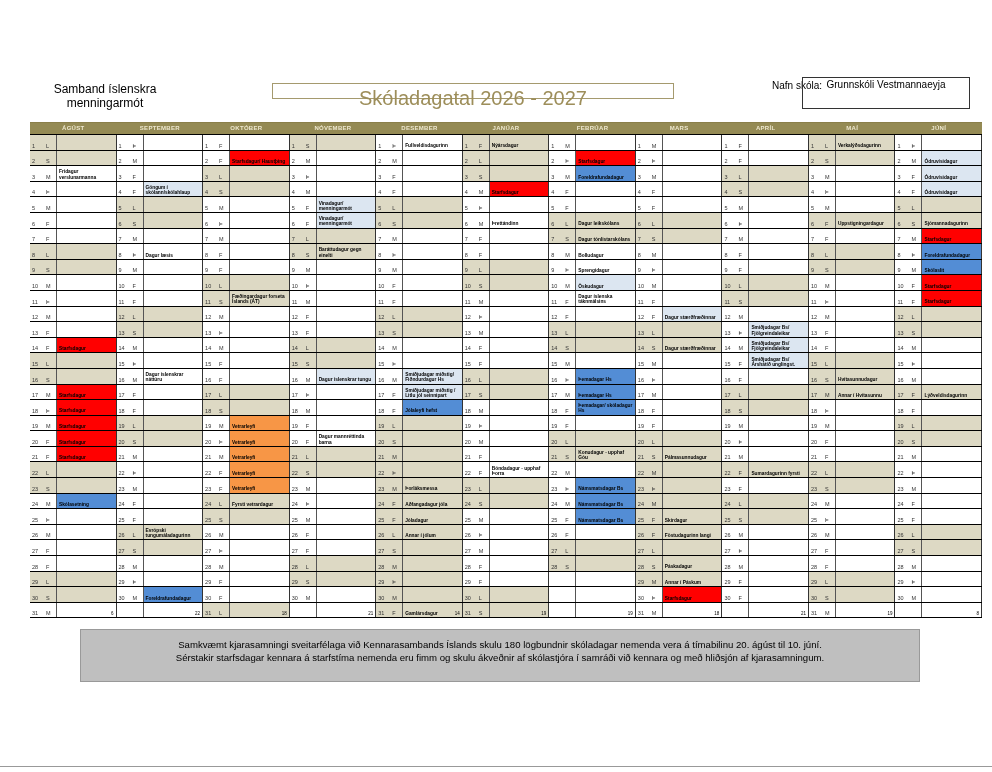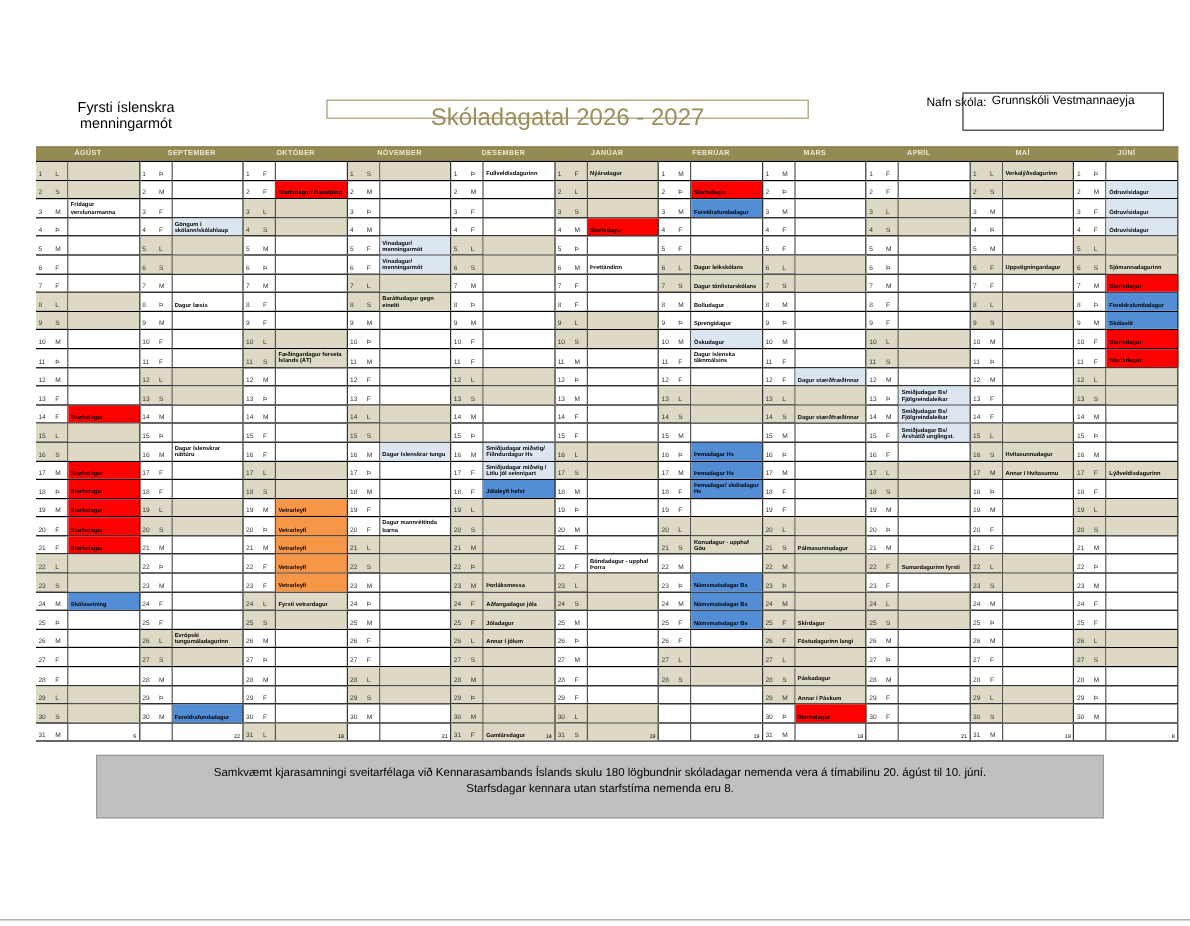--- a/index.html
+++ b/index.html
@@ -25,21 +25,21 @@
   .blue{background:#538dd5;}
   .lblue{background:#dce6f1;}
   .orange{background:#f79646;}
   .note{position:absolute;left:80px;top:629px;width:840px;height:53px;background:#bfbfbf;border:1px solid #999;box-sizing:border-box;text-align:center;font-size:9.6px;line-height:12.5px;padding-top:9px;}
   .footer-line{position:absolute;left:0;top:766px;width:992px;height:1px;background:#999;}
 </style>
 </head>
 <body>
 
 <div class="org">
-  <div>Fyrsti íslenskra</div>
+  <div>Samband íslenskra</div>
   <div>menningarmót</div>
 </div>
 <div class="title-box">Skóladagatal 2026 - 2027</div>
 <div class="school-label">Nafn skóla:</div>
 <div class="school-box">Grunnskóli Vestmannaeyja</div>
 
 <div class="cal">
   <div class="hdr" id="hdr">
       <div>ÁGÚST</div>
       <div>SEPTEMBER</div>
@@ -3154,15 +3154,15 @@
             <span></span>
             <span class="cnt">8</span>
           </div>
         </div>
       </div>
     </div>
 </div>
 
 <div class="note">
   <div>Samkvæmt kjarasamningi sveitarfélaga við Kennarasambands Íslands skulu 180 lögbundnir skóladagar nemenda vera á tímabilinu 20. ágúst til 10. júní.</div>
-  <div>Starfsdagar kennara utan starfstíma nemenda eru 8.</div>
+  <div>Sérstakir starfsdagar kennara á starfstíma nemenda eru fimm og skulu ákveðnir af skólastjóra í samráði við kennara og með hliðsjón af kjarasamningum.</div>
 </div>
 <div class="footer-line"></div>
 
 </body></html>

